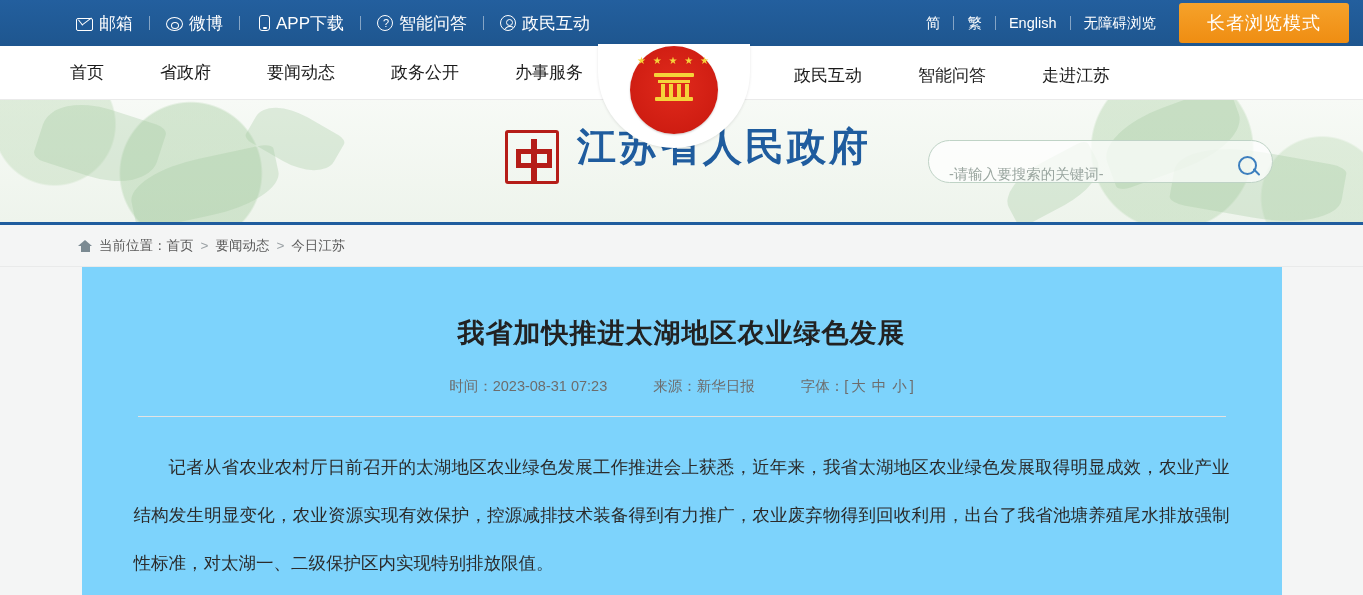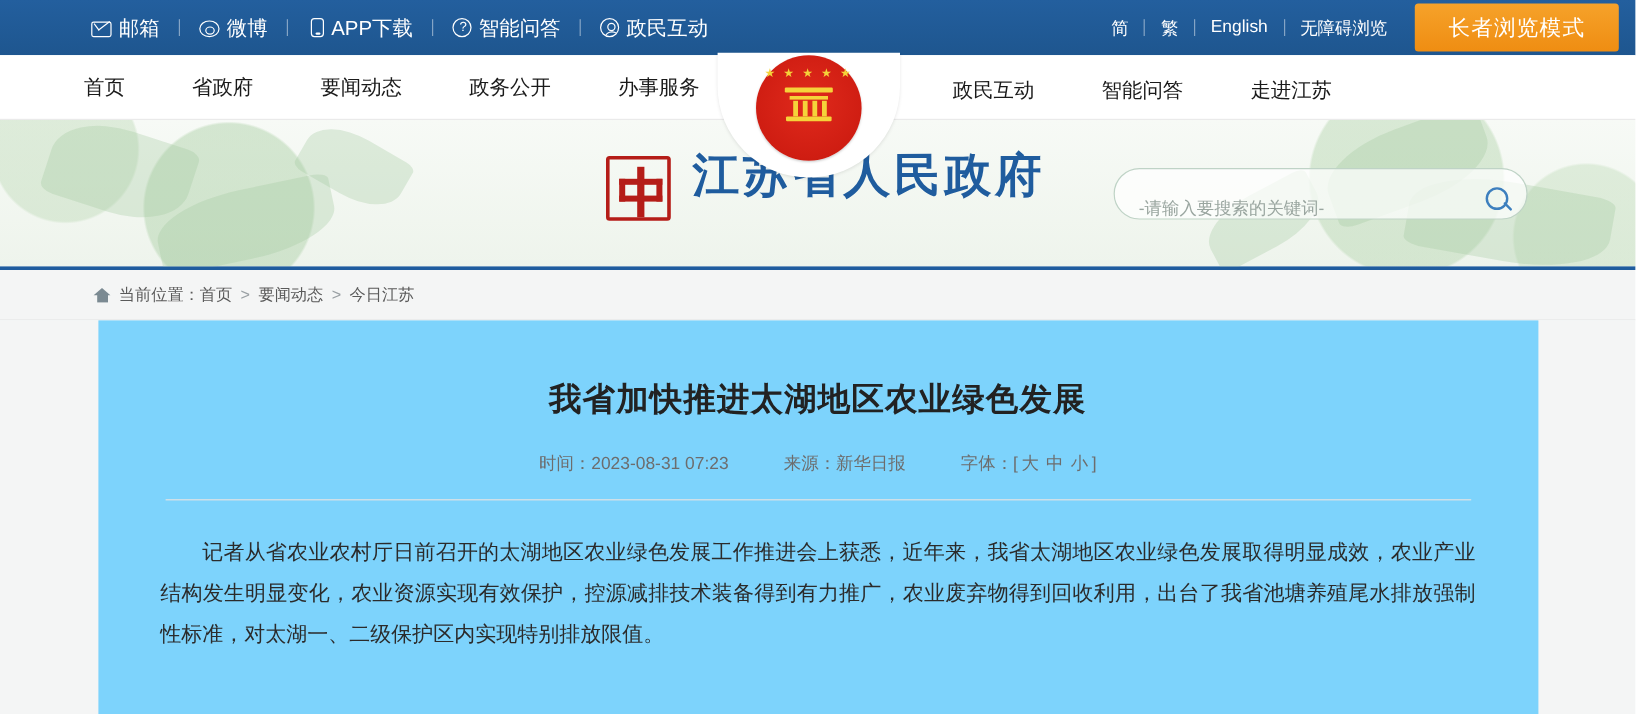--- a/index.html
+++ b/index.html
@@ -252,21 +252,21 @@
     display: flex; justify-content: center; align-items: center;
     gap: 46px; margin-top: 26px;
     font-size: 14.5px; color: #6d6d6d;
   }
   .meta .fs a { color: #6d6d6d; text-decoration: none; margin: 0 3px; }
   .hr { height: 1px; background: #e3e3e3; margin: 20px 26px 0 26px; }
   .body-text {
     margin: 26px 22px 0 22px;
     font-family: "Liberation Serif", serif;
     font-size: 17.5px; color: #2b2b2b;
-    line-height: 34px;
+    line-height: 48px;
     text-align: justify;
     text-indent: 2em;
   }
 </style>
 </head>
 <body>
 
 <div class="topbar">
   <div class="topbar-left">
     <div class="tb-item">

